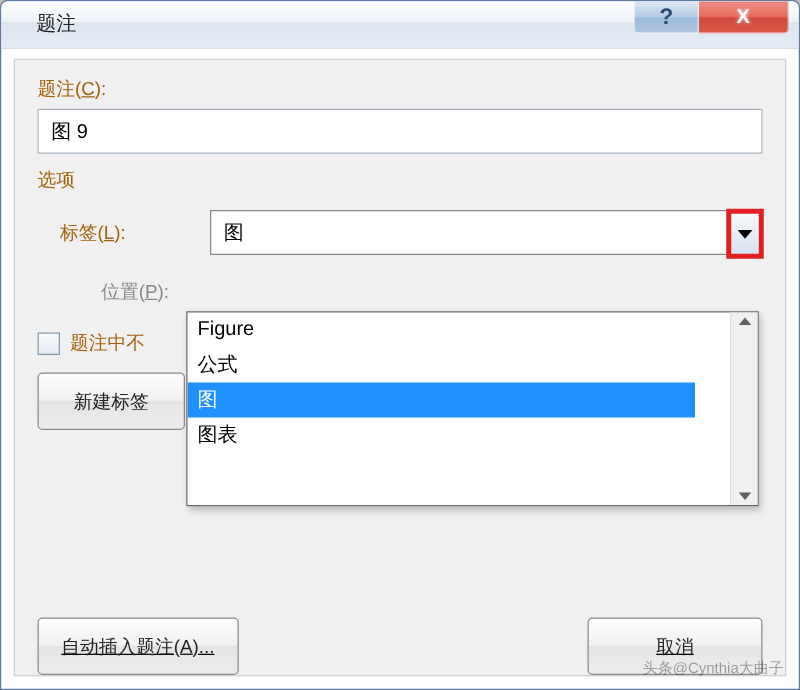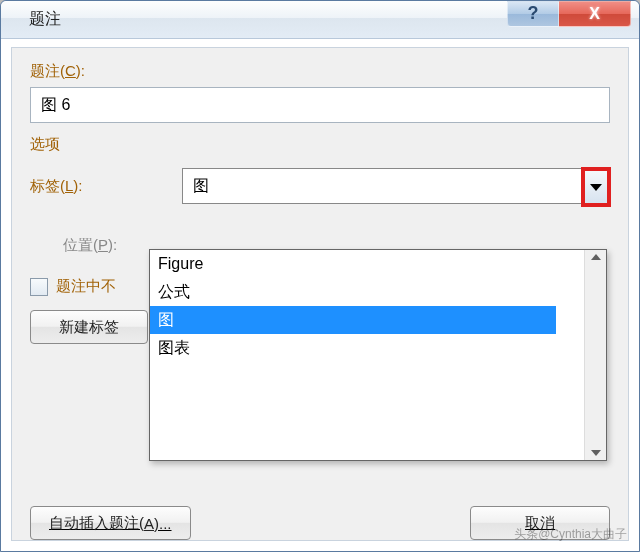--- a/index.html
+++ b/index.html
@@ -88,21 +88,21 @@
     align-items: center;
     font-size: 16px;
   }
   .section-row { margin-top: 12px; }
   .options-group {
     display: grid;
     grid-template-columns: 120px 1fr;
     row-gap: 20px;
     align-items: center;
     margin-top: 14px;
-    gap: 32px;
+    margin-left: 18px;
   }
   .combo {
     height: 36px;
     border: 1px solid #888;
     background: #fff;
     display: flex;
     align-items: center;
     position: relative;
   }
   .combo .combo-text {
@@ -138,21 +138,21 @@
     width: 18px; height: 18px;
     border: 1px solid #8a9aaa;
     background: linear-gradient(to bottom, #f7fafc, #e2eaf2);
   }
   .btn-row1 {
     margin-top: 14px;
     display: flex;
     gap: 22px;
   }
   .btn {
-    height: 34px;
+    height: 46px;
     border: 1px solid #8a8a8a;
     background: linear-gradient(to bottom, #fdfdfd 0%, #f1f1f1 48%, #e4e4e4 50%, #ededed 100%);
     border-radius: 4px;
     display: flex;
     align-items: center;
     justify-content: center;
     padding: 0 28px;
     font-size: 15px;
     color: #222;
     cursor: default;
@@ -167,21 +167,21 @@
   .btn-row2 .btn { flex: 0 0 auto; }
   .btn-row2 .btn.auto { padding: 0 18px; }
   .btn-row2 .spacer { flex: 1; }
   .btn-row2 .btn.ok, .btn-row2 .btn.cancel { width: 140px; padding: 0; }
 
   .dropdown-panel {
     position: absolute;
     left: 148px;
     top: 248px;
     width: 458px;
-    height: 212px;
+    height: 156px;
     border: 1px solid #666;
     background: #fff;
     box-shadow: 2px 3px 6px rgba(0,0,0,0.25);
     display: flex;
     gap: 28px;
   }
   .dropdown-list {
     flex: 1;
     overflow: hidden;
   }
@@ -234,21 +234,21 @@
       <div class="tbtn close">X</div>
     </div>
   </div>
 
   <div class="content">
 
     <div class="lbl">
       <span>题注(</span><span class="underline-char">C</span><span>):</span>
     </div>
     <div class="caption-input">
-      <span>图 6</span>
+      <span>图 9</span>
     </div>
 
     <div class="section-row lbl">选项</div>
 
     <div class="options-group">
       <div class="lbl">
         <span>标签(</span><span class="underline-char">L</span><span>):</span>
       </div>
       <div class="combo">
         <div class="combo-text">图</div>

